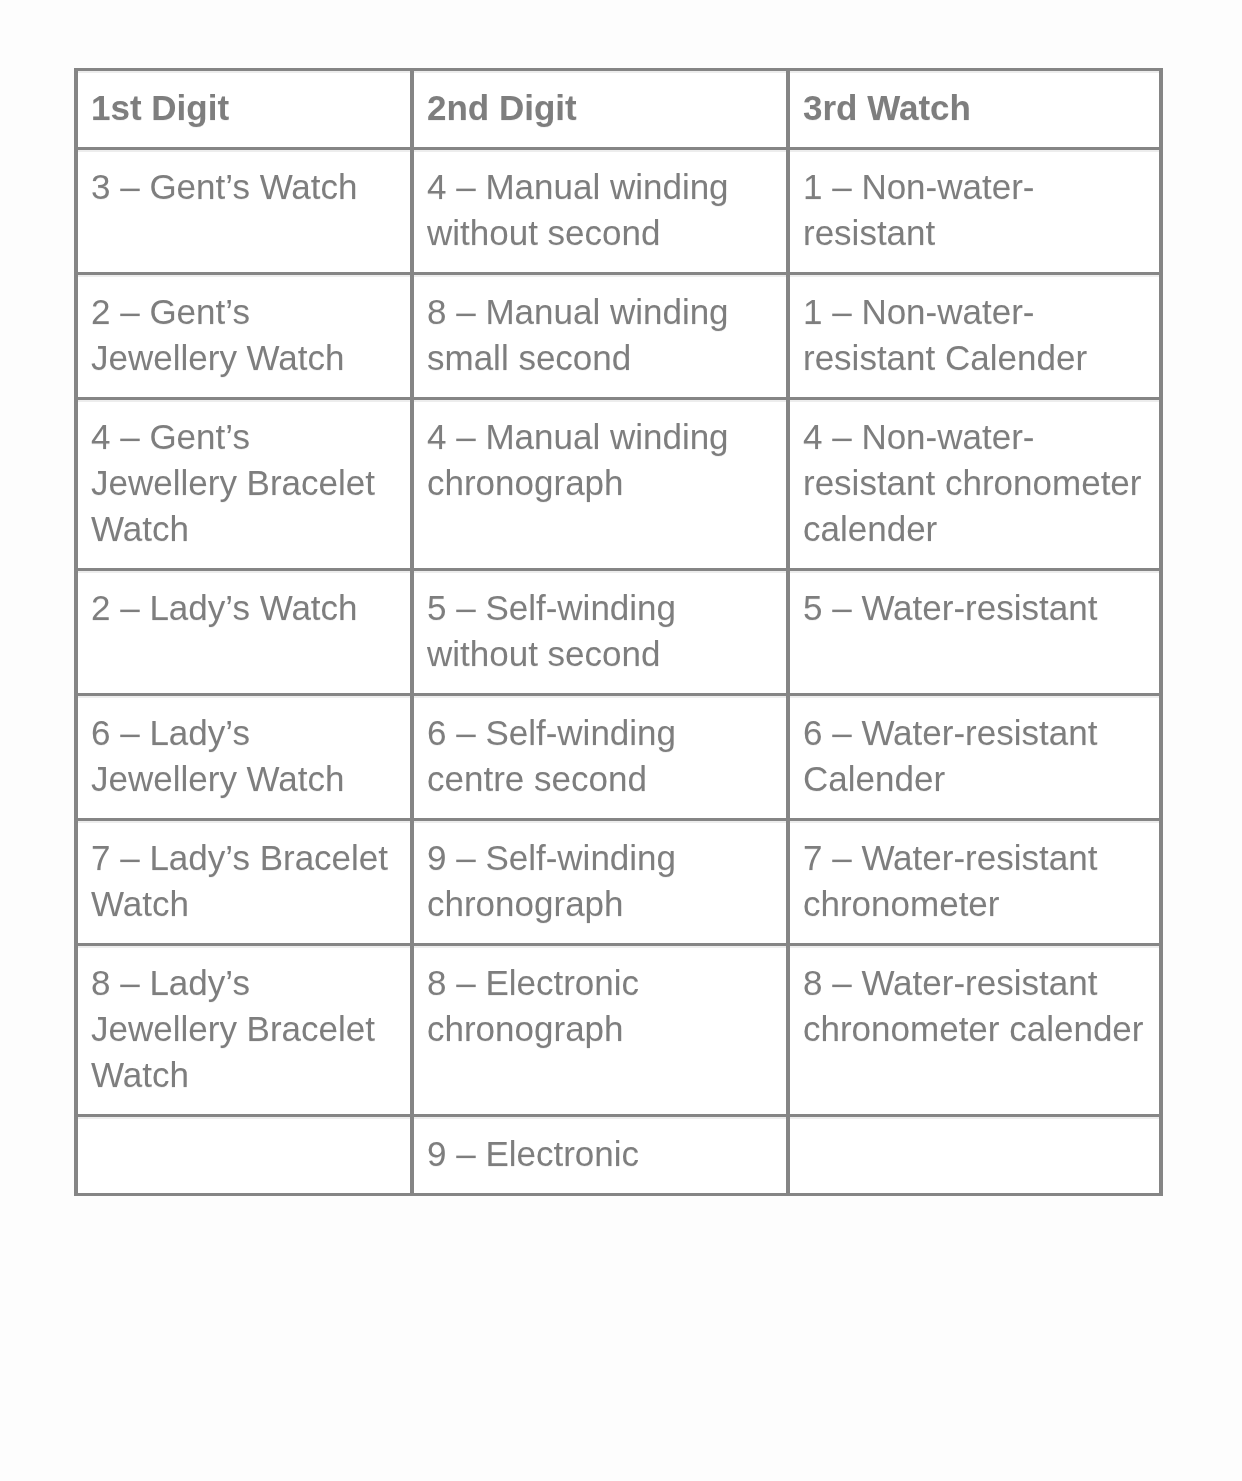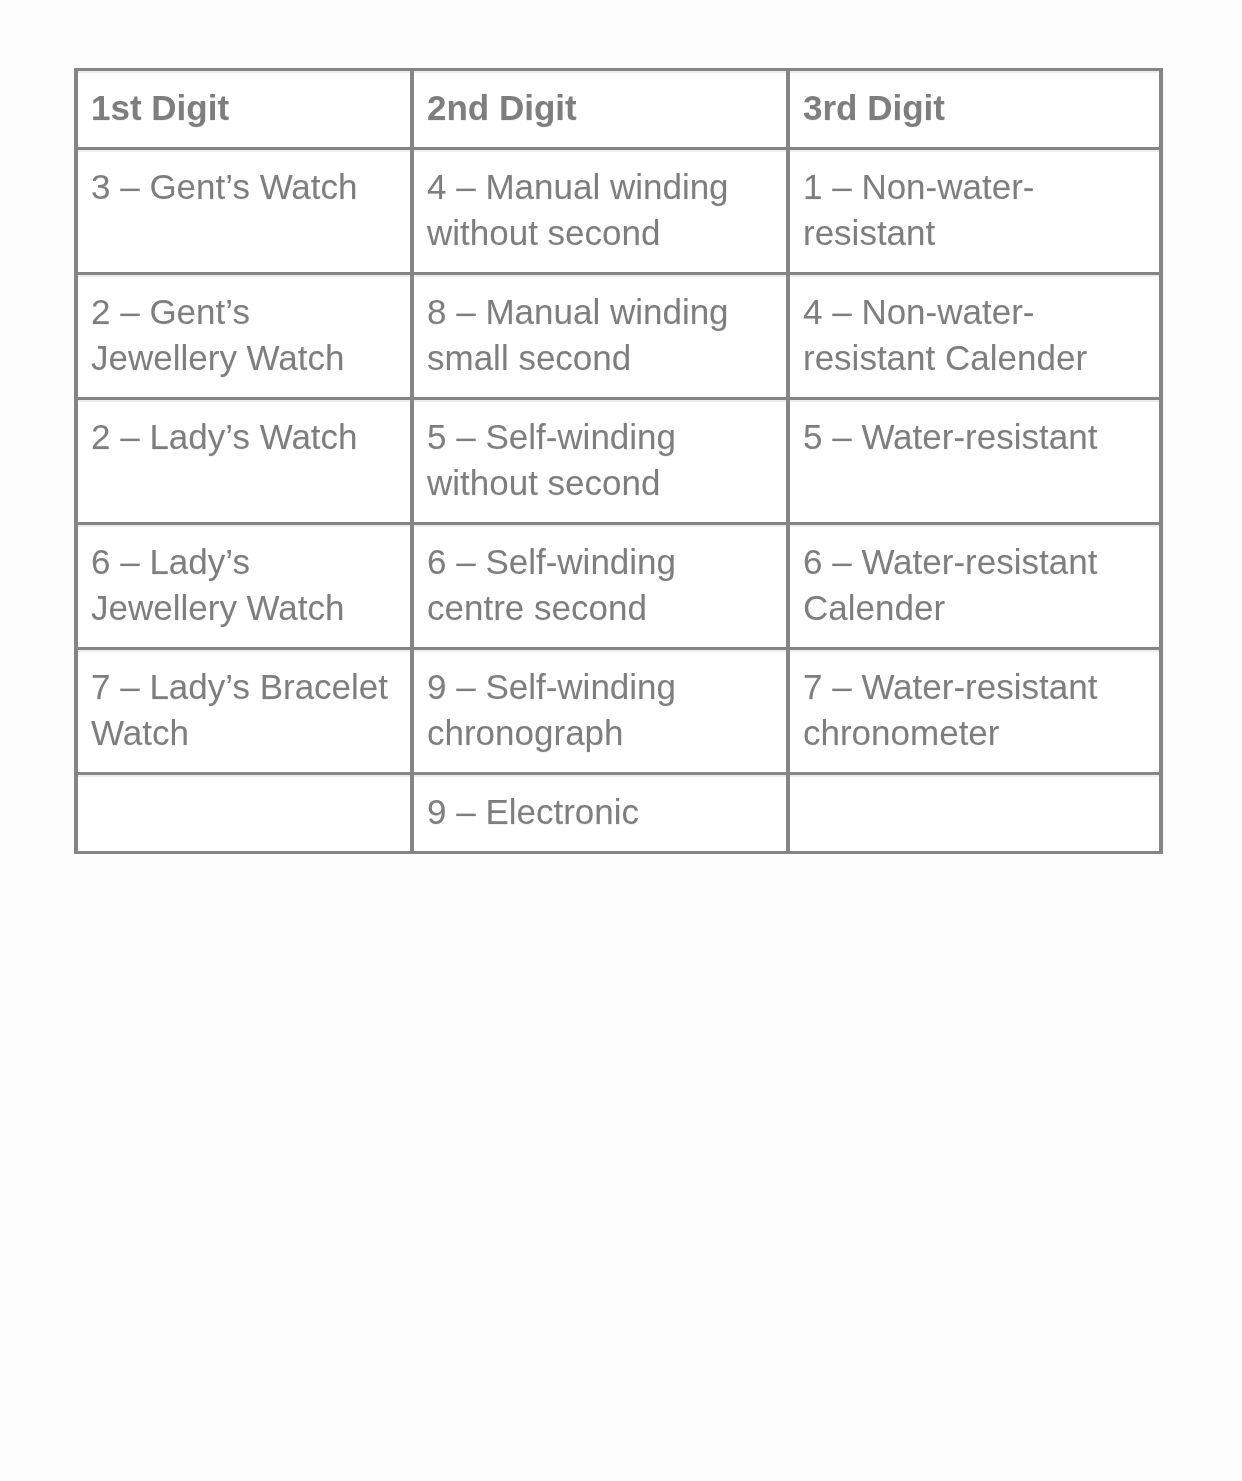--- a/index.html
+++ b/index.html
@@ -51,49 +51,59 @@
   <table class="code-table">
     <colgroup>
       <col style="width:336px">
       <col style="width:376px">
       <col style="width:373px">
     </colgroup>
     <thead>
       <tr>
         <th>1st Digit</th>
         <th>2nd Digit</th>
-        <th>3rd Digit</th>
+        <th>3rd Watch</th>
       </tr>
     </thead>
     <tbody>
       <tr>
         <td>3 – Gent’s Watch</td>
         <td>4 – Manual winding without second</td>
         <td>1 – Non-water-resistant</td>
       </tr>
       <tr>
         <td>2 – Gent’s Jewellery Watch</td>
         <td>8 – Manual winding small second</td>
-        <td>4 – Non-water-resistant Calender</td>
+        <td>1 – Non-water-resistant Calender</td>
+      </tr>
+      <tr>
+        <td>4 – Gent’s Jewellery Bracelet Watch</td>
+        <td>4 – Manual winding chronograph</td>
+        <td>4 – Non-water-resistant chronometer calender</td>
       </tr>
       <tr>
         <td>2 – Lady’s Watch</td>
         <td>5 – Self-winding without second</td>
         <td>5 – Water-resistant</td>
       </tr>
       <tr>
         <td>6 – Lady’s Jewellery Watch</td>
         <td>6 – Self-winding centre second</td>
         <td>6 – Water-resistant Calender</td>
       </tr>
       <tr>
         <td>7 – Lady’s Bracelet Watch</td>
         <td>9 – Self-winding chronograph</td>
         <td>7 – Water-resistant chronometer</td>
       </tr>
       <tr>
+        <td>8 – Lady’s Jewellery Bracelet Watch</td>
+        <td>8 – Electronic chronograph</td>
+        <td>8 – Water-resistant chronometer calender</td>
+      </tr>
+      <tr>
         <td></td>
         <td>9 – Electronic</td>
         <td></td>
       </tr>
     </tbody>
   </table>
 </div>
 
 </body></html>

